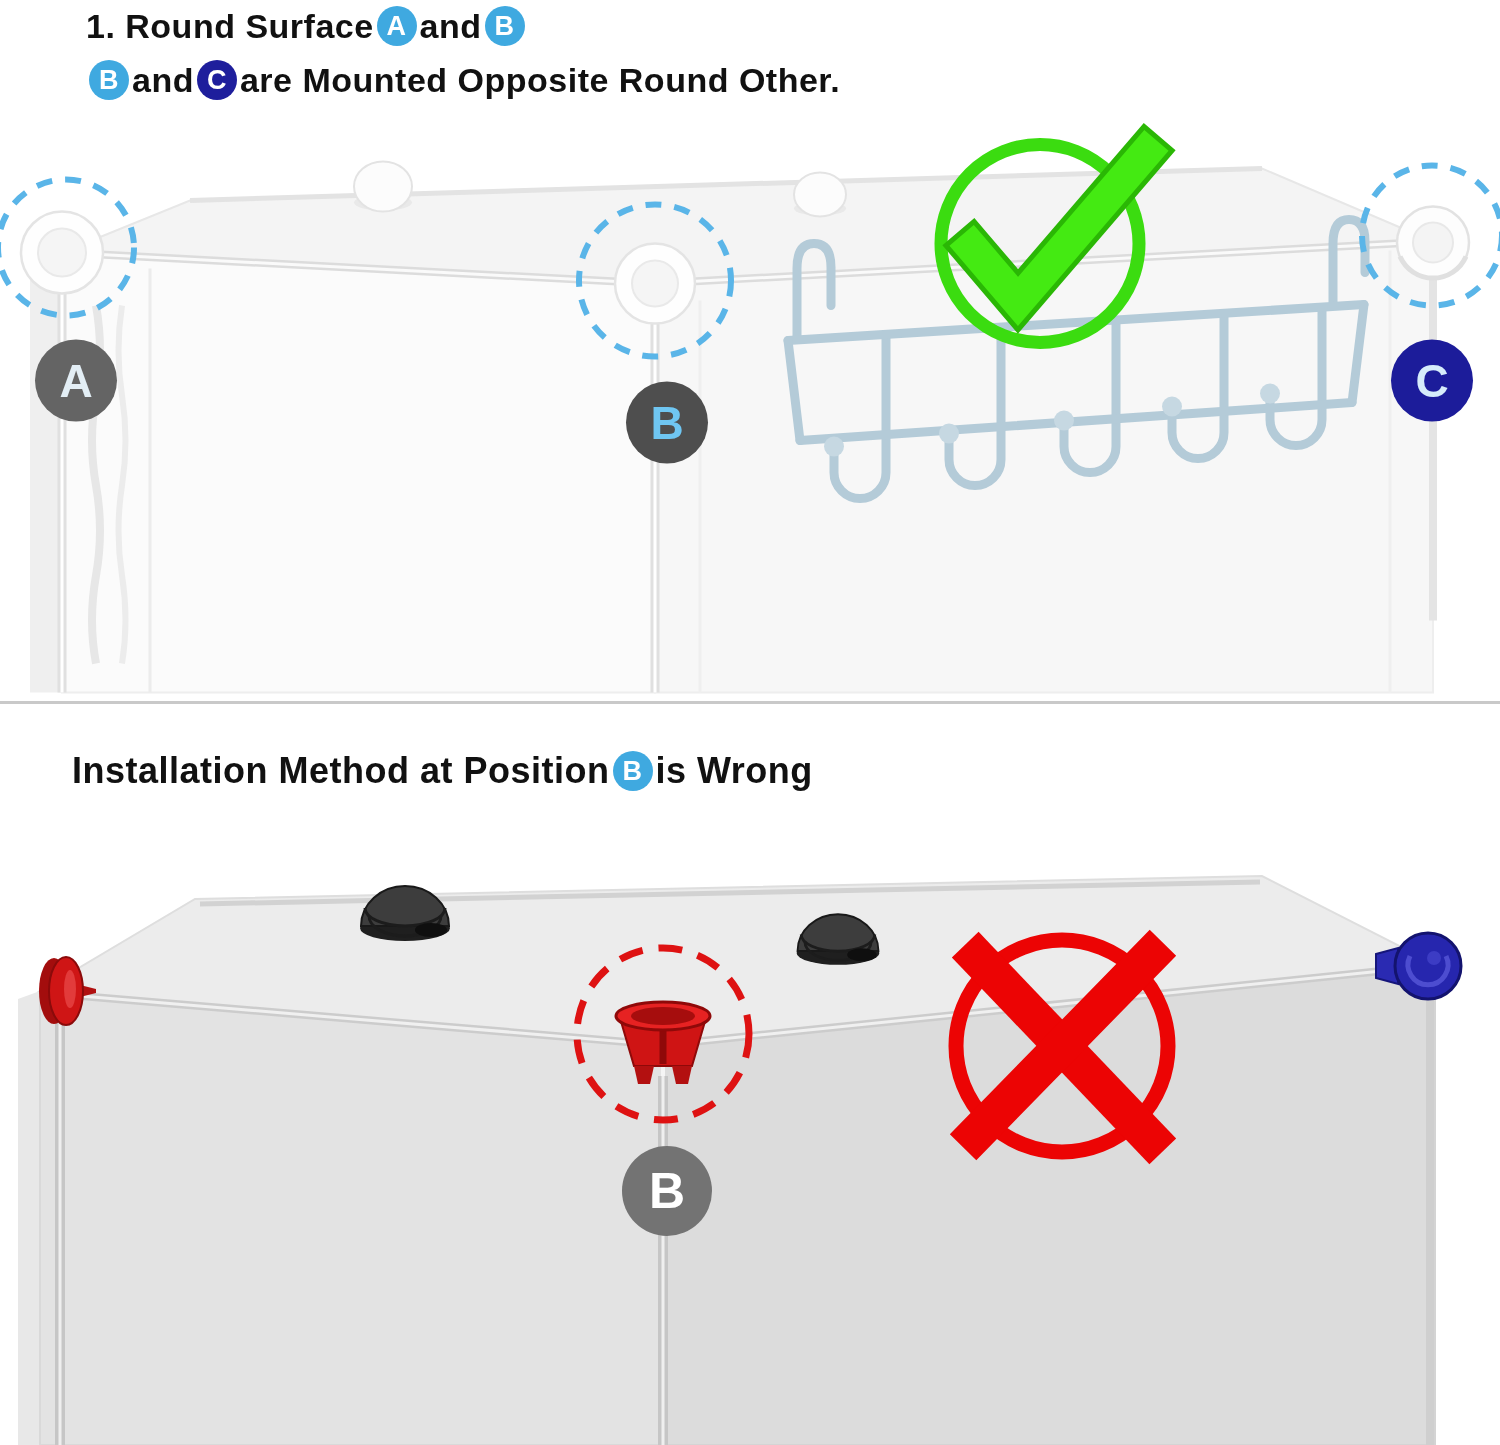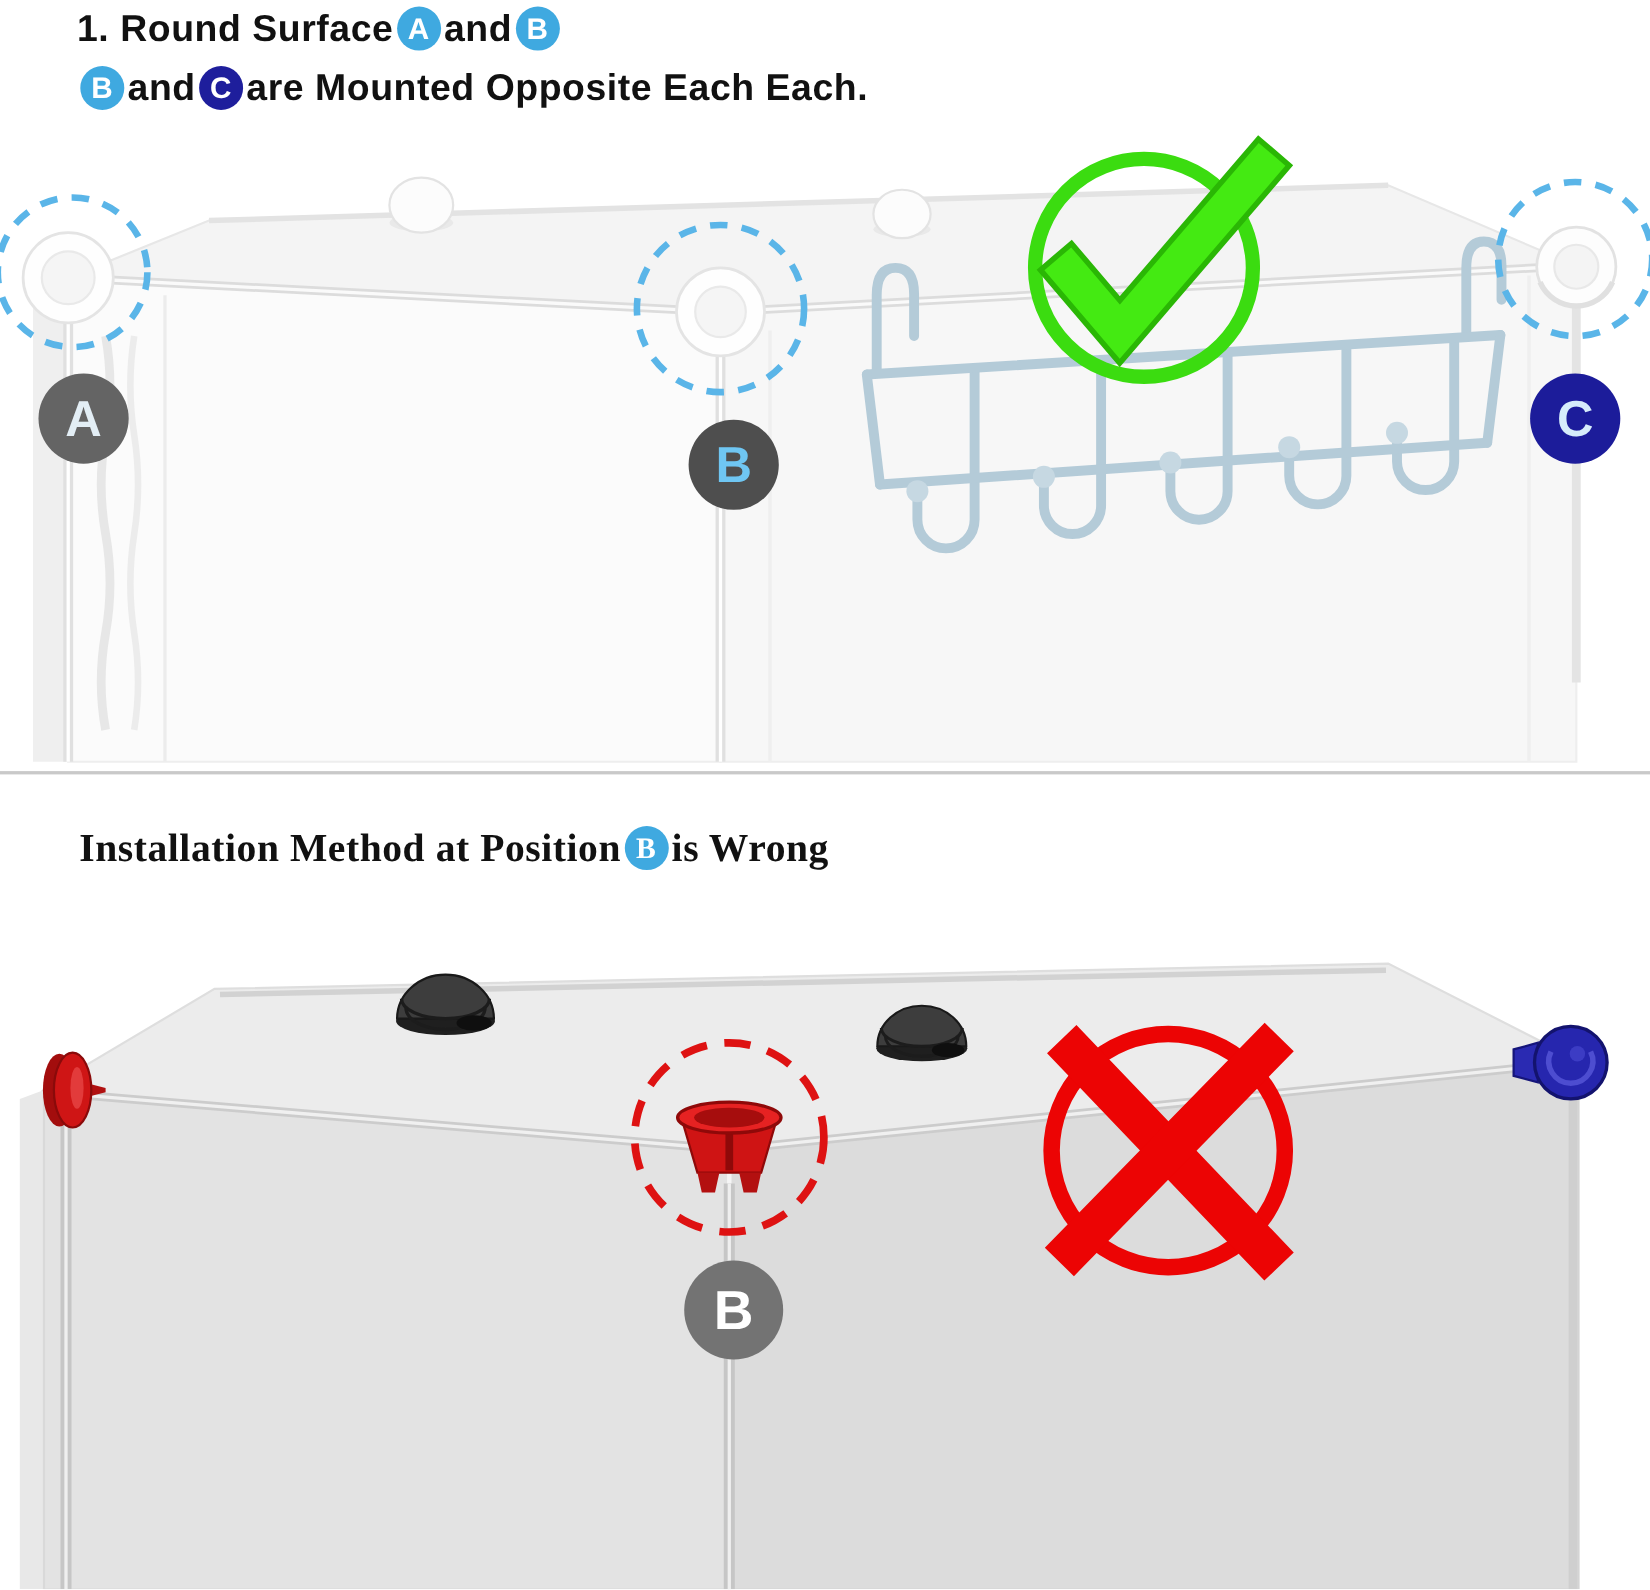--- a/index.html
+++ b/index.html
@@ -4,25 +4,25 @@
 <style>
   html,body{margin:0;padding:0;background:#ffffff;}
   .canvas{
     position:relative;width:1500px;height:1445px;background:#ffffff;overflow:hidden;
     font-family:"Liberation Sans", sans-serif;color:#111;
   }
   .panel{position:absolute;left:0;width:1500px;overflow:hidden;background:#fff;}
   .panel.top{top:0;height:701px;}
   .panel.bottom{top:701px;height:744px;border-top:3px solid #c9c9c9;box-sizing:border-box;}
   .illus{position:absolute;left:0;top:0;width:100%;height:100%;}
-  .instructions{position:absolute;left:70px;top:6px;z-index:5;}
+  .instructions{position:absolute;left:86px;top:6px;z-index:5;}
   .instr{margin:0 0 14px 0;font-size:34px;font-weight:bold;letter-spacing:.5px;
          display:flex;align-items:center;white-space:pre;}
   .btitle{position:absolute;left:72px;top:46px;z-index:5;margin:0;font-size:36px;
-          font-weight:bold;letter-spacing:.5px;display:flex;align-items:center;white-space:pre;font-family:Liberation Serif, serif;}
+          font-weight:bold;letter-spacing:.5px;display:flex;align-items:center;white-space:pre;}
   .cbadge{display:inline-flex;align-items:center;justify-content:center;
           width:40px;height:40px;border-radius:50%;margin:0 3px;
           font-size:27px;font-weight:bold;color:#fff;flex:0 0 auto;}
   .cbadge.blue{background:#3fa9e0;}
   .cbadge.navy{background:#1e1e9c;}
   svg text.badge-letter{font-family:"Liberation Sans",sans-serif;font-weight:bold;}
 </style>
 </head>
 <body>
 
@@ -122,21 +122,21 @@
 
       <g>
         <circle cx="1040" cy="243" r="99" fill="none" stroke="#3bdc10" stroke-width="13"></circle>
         <polyline points="972,247 1018,301 1146,152" fill="none" stroke="#2ab705" stroke-width="42" stroke-linecap="square" stroke-linejoin="miter"></polyline>
         <polyline points="972,247 1018,301 1146,152" fill="none" stroke="#44ea12" stroke-width="32" stroke-linecap="square" stroke-linejoin="miter"></polyline>
       </g>
     </svg>
 
     <div class="instructions">
       <p class="instr"><span>1. Round Surface</span><span class="cbadge blue">A</span><span>and</span><span class="cbadge blue">B</span></p>
-      <p class="instr"><span class="cbadge blue">B</span><span>and</span><span class="cbadge navy">C</span><span>are Mounted Opposite Each Each.</span></p>
+      <p class="instr"><span class="cbadge blue">B</span><span>and</span><span class="cbadge navy">C</span><span>are Mounted Opposite Round Other.</span></p>
     </div>
   </section>
 
   <section class="panel bottom">
 
     <svg class="illus" viewBox="0 0 1500 741">
 
       <g>
         <polygon points="18,295 40,287 40,741 18,741" fill="#e8e8e8"></polygon>
         <polygon points="40,287 663,340 1435,260 1262,172 195,195" fill="#ececec" stroke="#dedede" stroke-width="2"></polygon>

